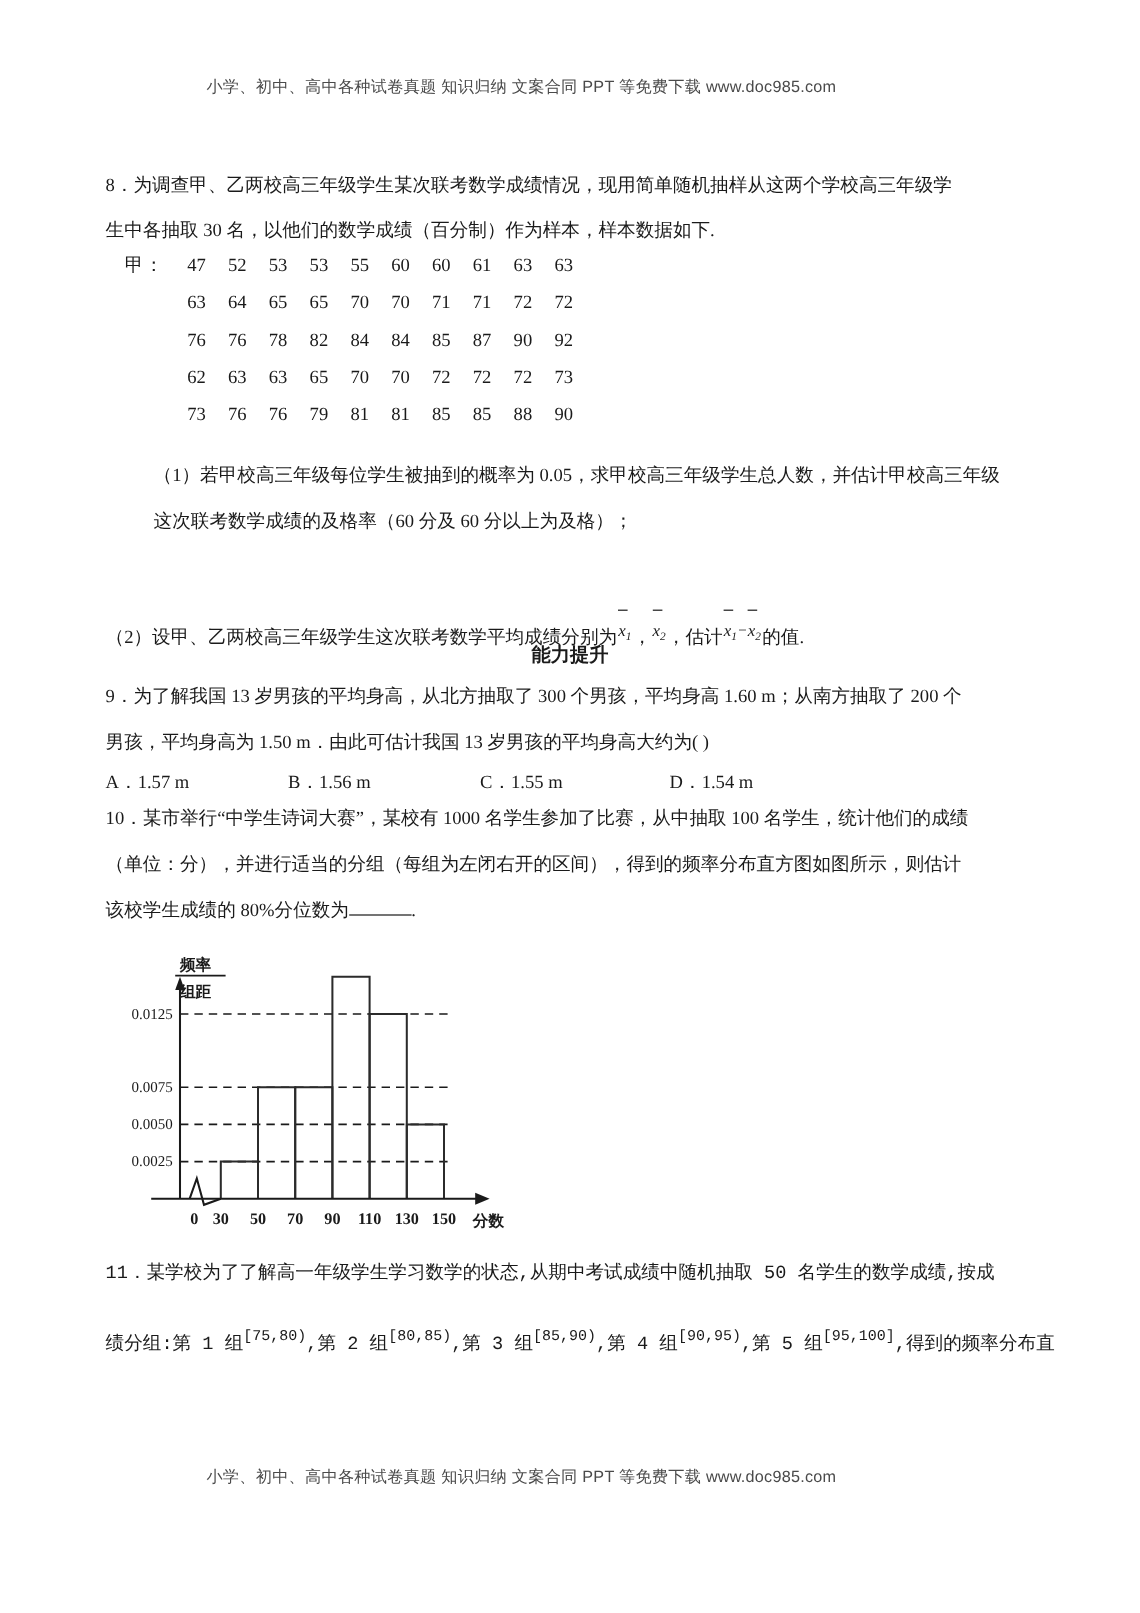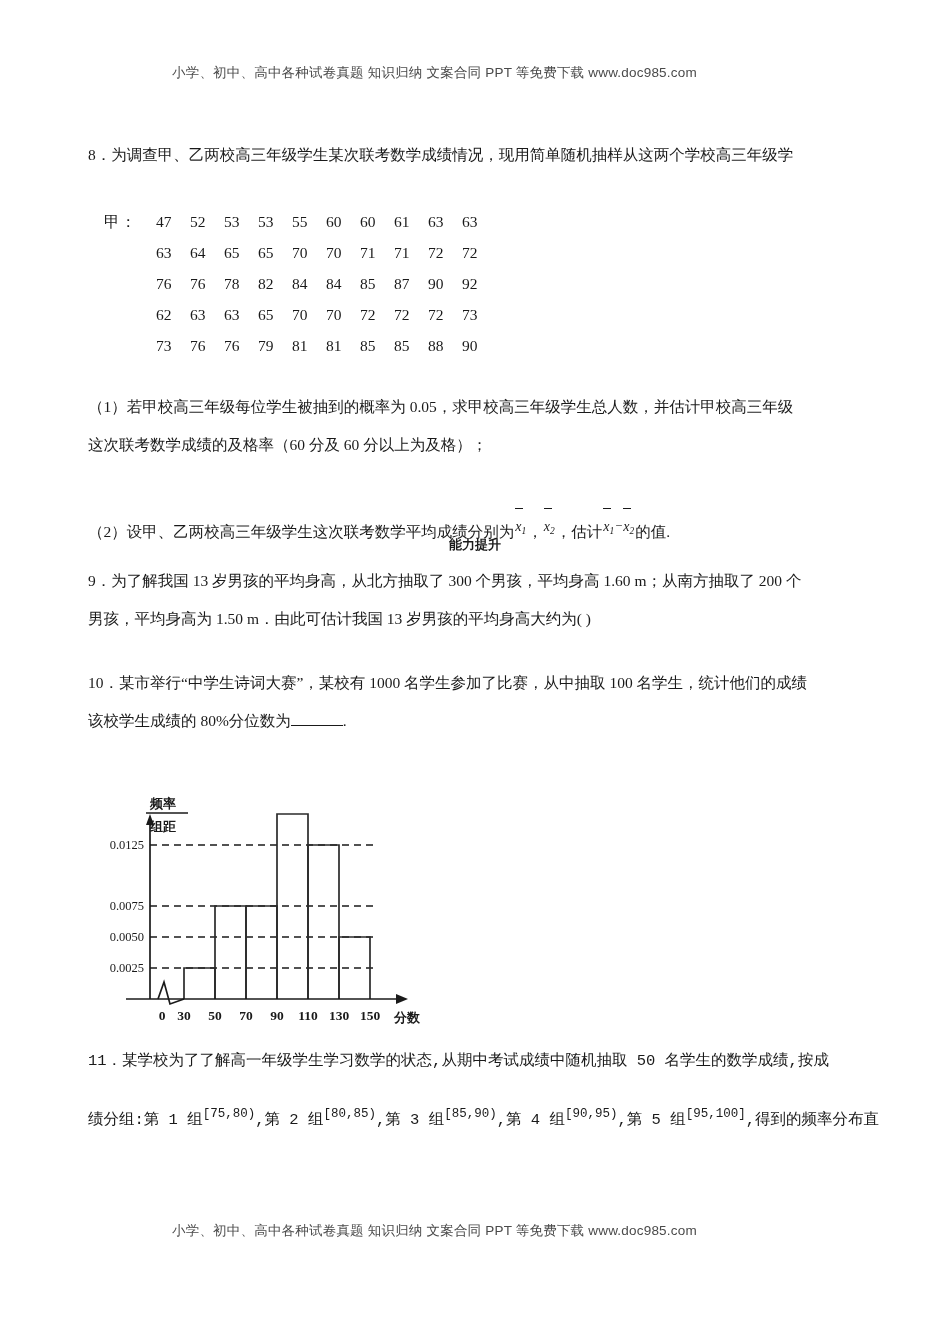--- a/index.html
+++ b/index.html
@@ -67,21 +67,21 @@
     width: 34px;
     text-align: left;
   }
 
   
   .section-title {
     position: absolute;
     width: 950px;
     left: 0;
     text-align: center;
-    font-size: 13px;
+    font-size: 16px;
     font-weight: bold;
     font-family: "Liberation Sans", "DejaVu Sans", sans-serif;
   }
 
   
   .mean {
     display: inline-block;
     position: relative;
     font-style: italic;
     font-size: 14px;
@@ -142,61 +142,68 @@
 </style>
 </head>
 <body>
 
 <div class="page">
 
   <div class="watermark wm-top">小学、初中、高中各种试卷真题 知识归纳 文案合同 PPT 等免费下载   www.doc985.com</div>
 
   <div class="q-block" style="top: 136px;">
     <div class="q-line">8．为调查甲、乙两校高三年级学生某次联考数学成绩情况，现用简单随机抽样从这两个学校高三年级学</div>
+    <div class="q-line">生中各抽取 30 名，以他们的数学成绩（百分制）作为样本，样本数据如下.</div>
   </div>
 
   <div class="data-table">
     <div class="data-row">
       <span class="row-label">甲：</span><span class="cell">47</span><span class="cell">52</span><span class="cell">53</span><span class="cell">53</span><span class="cell">55</span><span class="cell">60</span><span class="cell">60</span><span class="cell">61</span><span class="cell">63</span><span class="cell">63</span>
     </div>
     <div class="data-row">
       <span class="row-label"></span><span class="cell">63</span><span class="cell">64</span><span class="cell">65</span><span class="cell">65</span><span class="cell">70</span><span class="cell">70</span><span class="cell">71</span><span class="cell">71</span><span class="cell">72</span><span class="cell">72</span>
     </div>
     <div class="data-row">
       <span class="row-label"></span><span class="cell">76</span><span class="cell">76</span><span class="cell">78</span><span class="cell">82</span><span class="cell">84</span><span class="cell">84</span><span class="cell">85</span><span class="cell">87</span><span class="cell">90</span><span class="cell">92</span>
     </div>
     <div class="data-row">
       <span class="row-label"></span><span class="cell">62</span><span class="cell">63</span><span class="cell">63</span><span class="cell">65</span><span class="cell">70</span><span class="cell">70</span><span class="cell">72</span><span class="cell">72</span><span class="cell">72</span><span class="cell">73</span>
     </div>
     <div class="data-row">
       <span class="row-label"></span><span class="cell">73</span><span class="cell">76</span><span class="cell">76</span><span class="cell">79</span><span class="cell">81</span><span class="cell">81</span><span class="cell">85</span><span class="cell">85</span><span class="cell">88</span><span class="cell">90</span>
     </div>
   </div>
 
-  <div class="q-block" style="top: 388px;">
+  <div class="q-block" style="top: 378px; margin-left: 40px;">
     <div class="q-line">（1）若甲校高三年级每位学生被抽到的概率为 0.05，求甲校高三年级学生总人数，并估计甲校高三年级</div>
     <div class="q-line">这次联考数学成绩的及格率（60 分及 60 分以上为及格）；</div>
   </div>
 
   <div class="q-block" style="top: 476px;">
     <div class="q-line">
       <span>（2）设甲、乙两校高三年级学生这次联考数学平均成绩分别为</span><span class="mean"><span class="bar"></span><span>x</span><span class="sub">1</span></span><span>，</span><span class="mean"><span class="bar"></span><span>x</span><span class="sub">2</span></span><span>，估计</span><span class="mean"><span class="bar"></span><span>x</span><span class="sub">1</span></span><span class="inline-sup">−</span><span class="mean"><span class="bar"></span><span>x</span><span class="sub">2</span></span><span>的值.</span>
     </div>
   </div>
 
   <div class="section-title" style="top: 536px;">能力提升</div>
 
   <div class="q-block" style="top: 562px;">
     <div class="q-line">9．为了解我国 13 岁男孩的平均身高，从北方抽取了 300 个男孩，平均身高 1.60 m；从南方抽取了 200 个</div>
     <div class="q-line">男孩，平均身高为 1.50 m．由此可估计我国 13 岁男孩的平均身高大约为(  )</div>
   </div>
 
+  <div class="q-block" style="top: 634px;">
+    <div class="q-line">
+      <span style="display:inline-block;width:152px;"><span>A．</span><span>1.57 m</span></span><span style="display:inline-block;width:160px;"><span>B．</span><span>1.56 m</span></span><span style="display:inline-block;width:158px;"><span>C．</span><span>1.55 m</span></span><span style="display:inline-block;"><span>D．</span><span>1.54 m</span></span>
+    </div>
+  </div>
 
   <div class="q-block" style="top: 664px;">
     <div class="q-line">10．某市举行“中学生诗词大赛”，某校有 1000 名学生参加了比赛，从中抽取 100 名学生，统计他们的成绩</div>
+    <div class="q-line">（单位：分），并进行适当的分组（每组为左闭右开的区间），得到的频率分布直方图如图所示，则估计</div>
     <div class="q-line">
       <span>该校学生成绩的 80%分位数为</span><span class="blank-line"></span><span>.</span>
     </div>
   </div>
 
   <div class="chart">
     <svg width="360" height="250" viewBox="0 0 360 250">
 
       <text class="axis-title" x="62" y="22">频率</text>
       <line x1="58" y1="27" x2="100" y2="27" stroke="#1a1a1a" stroke-width="1.4"></line>

